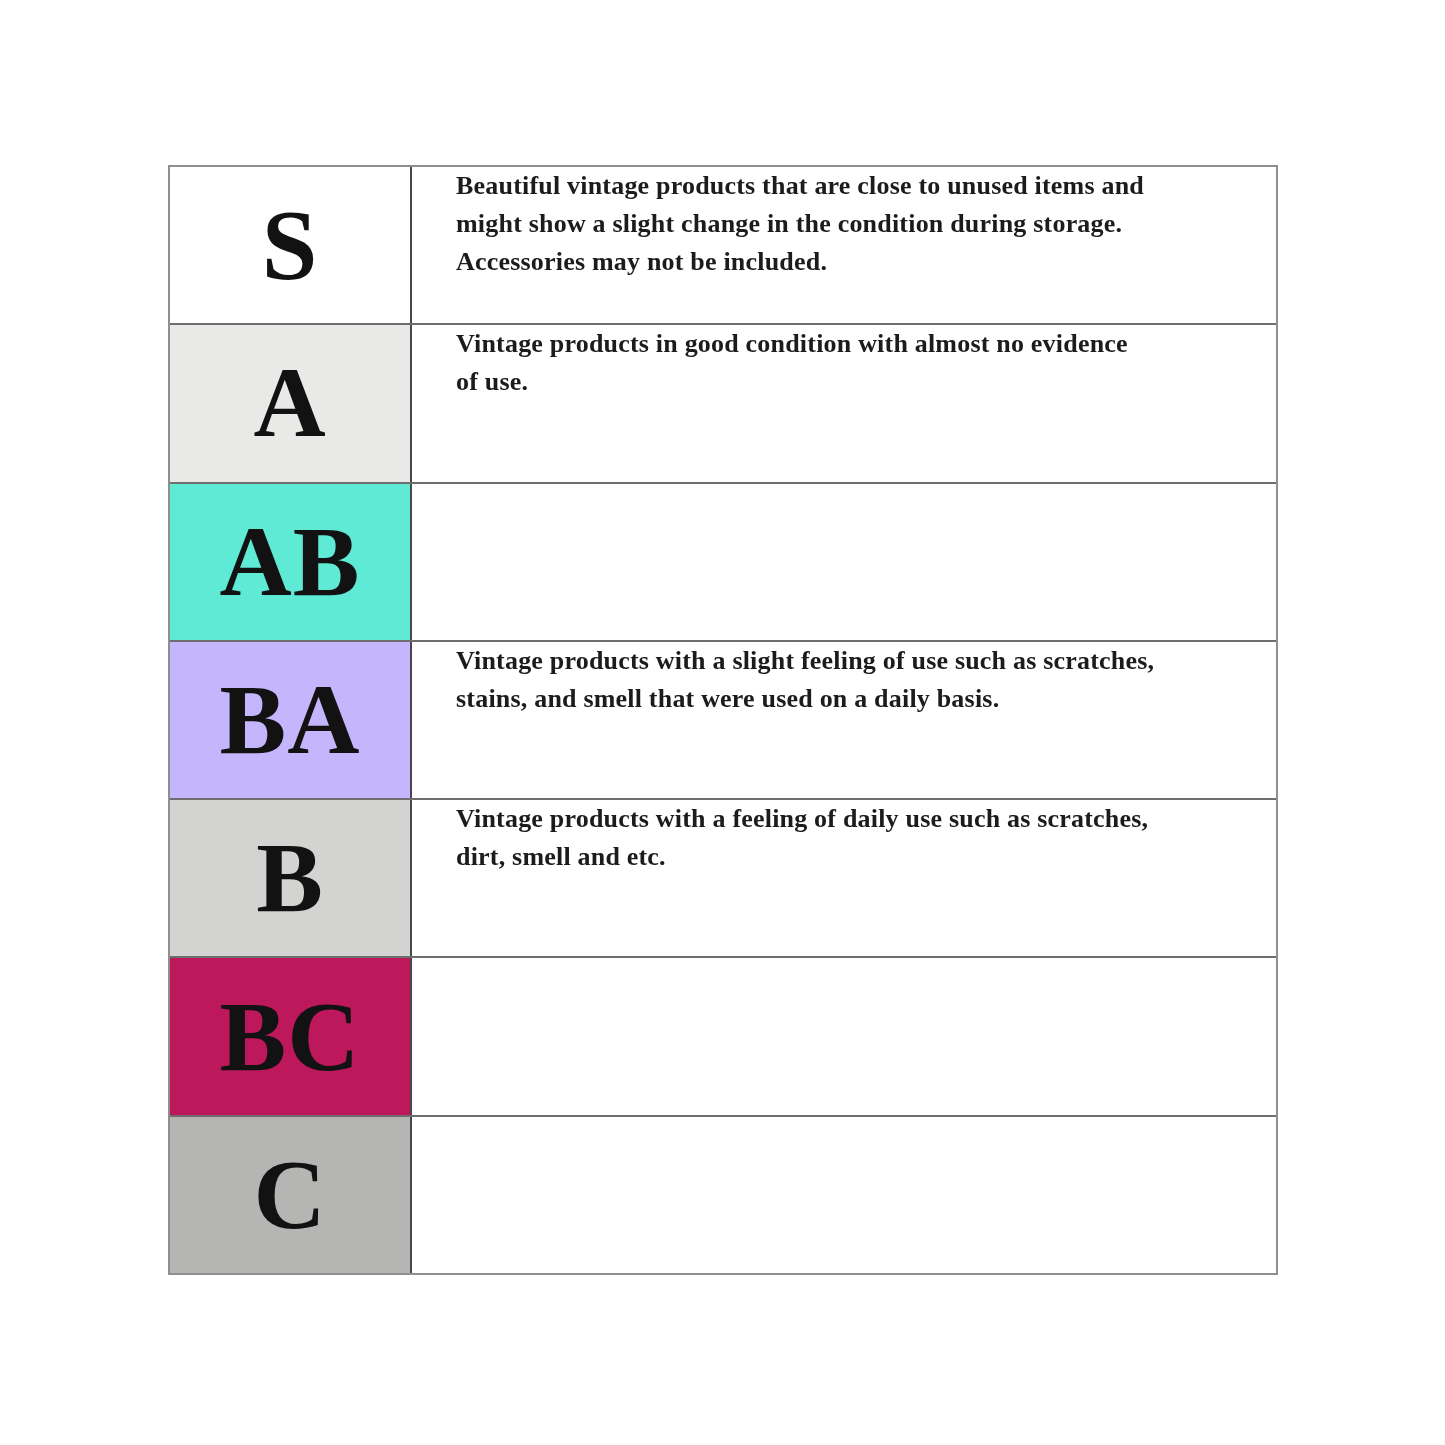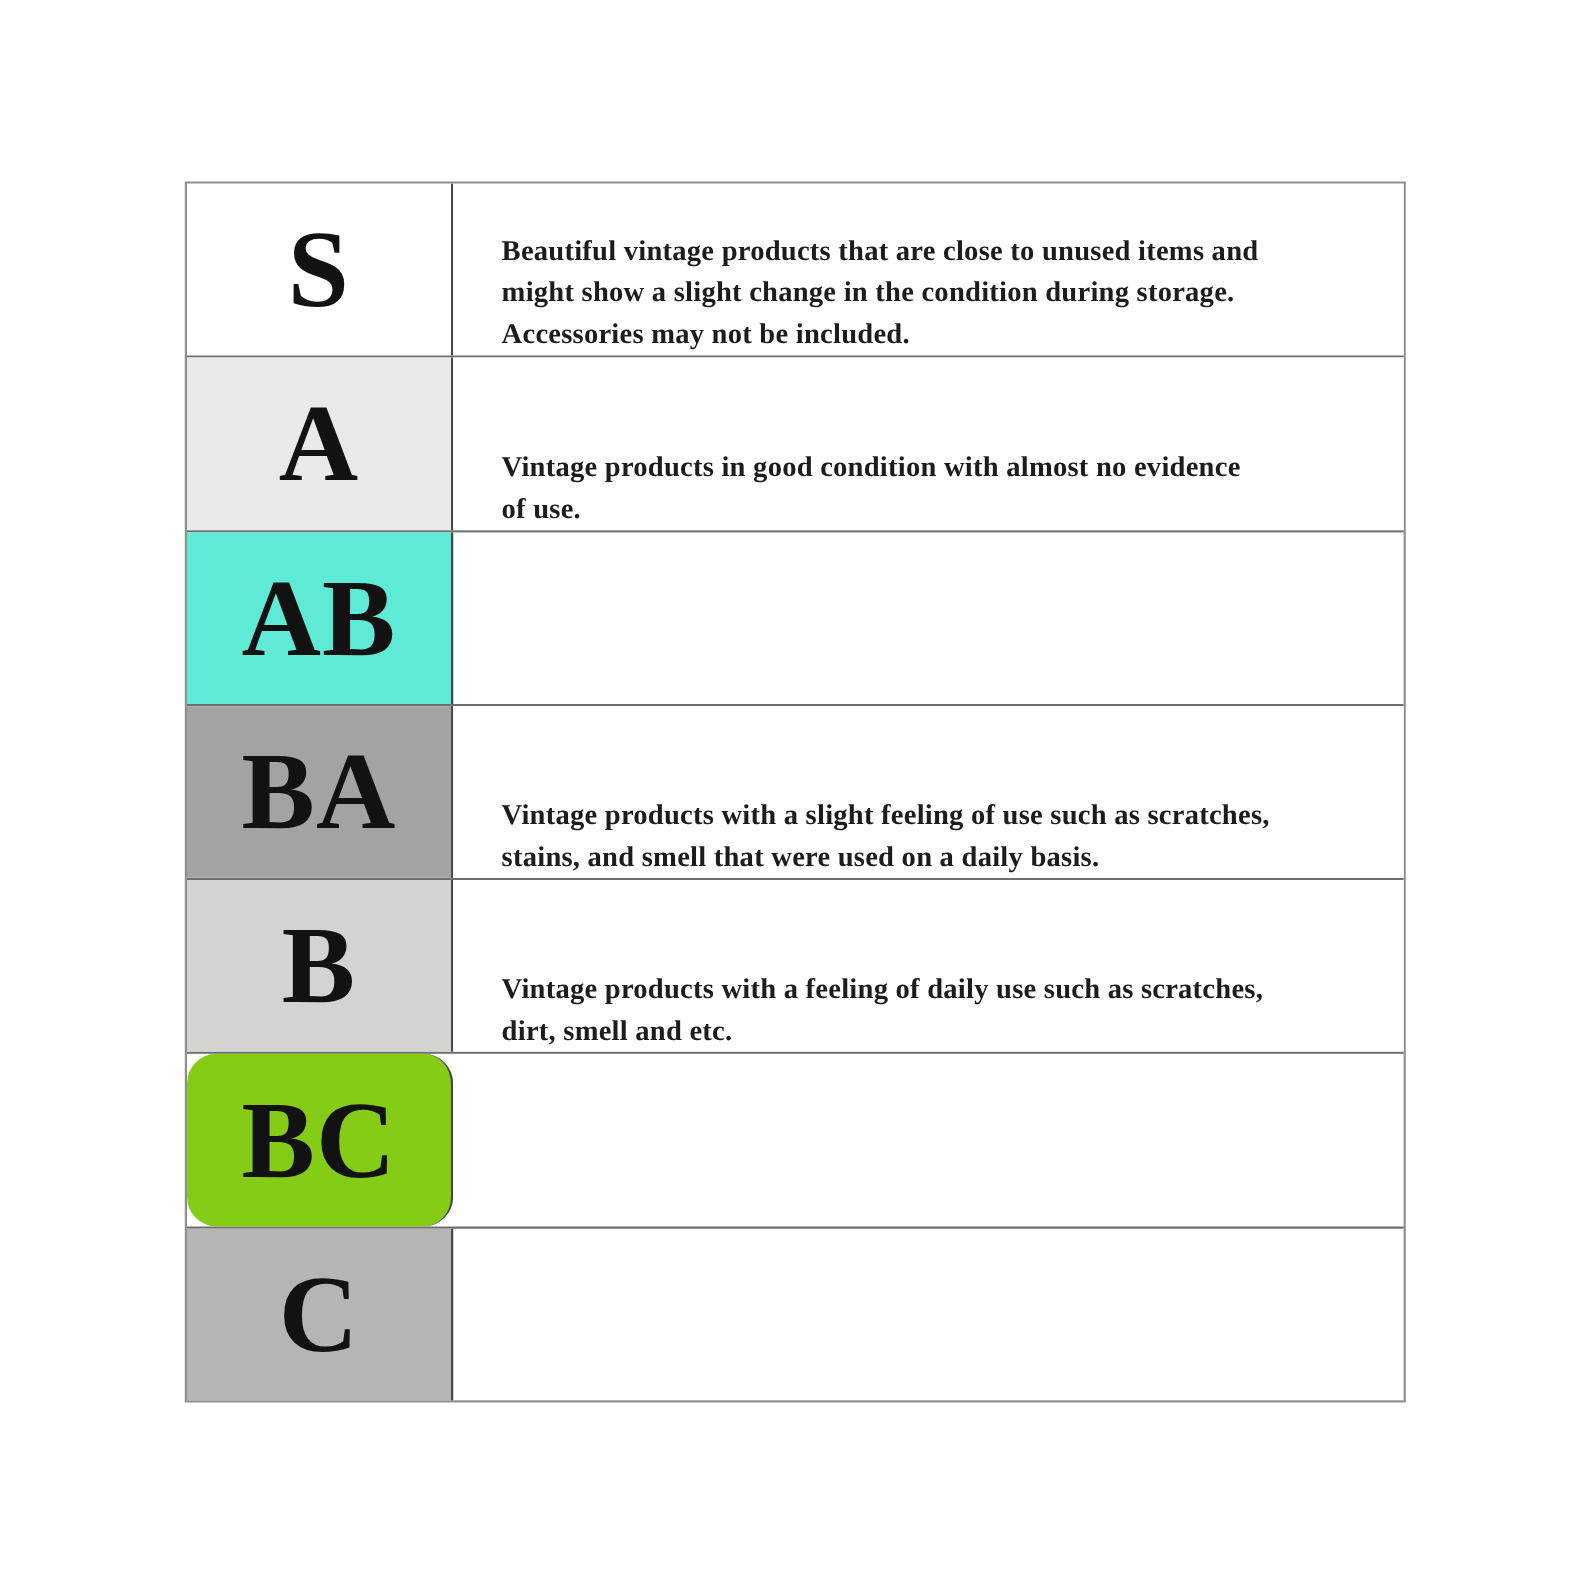--- a/index.html
+++ b/index.html
@@ -53,21 +53,21 @@
     font-size: 100px;
     font-weight: 700;
     color: #121212;
     line-height: 1;
     letter-spacing: 1px;
   }
   .desc-cell {
     flex: 1 1 auto;
     box-sizing: border-box;
     display: flex;
-    align-items: flex-end;
+    align-items: flex-start;
     padding-left: 44px;
     padding-right: 28px;
     background: #ffffff;
   }
   .desc-text {
     margin: 0;
     font-family: "Liberation Serif", serif;
     font-size: 26px;
     font-weight: 600;
     color: #1c1c1c;
@@ -102,41 +102,41 @@
     </div>
   </div>
 
   <div class="row">
     <div class="grade-cell" style="background: #5eead4;">
       <span class="grade-letter">AB</span>
     </div>
   </div>
 
   <div class="row">
-    <div class="grade-cell" style="background: #a3a3a3;">
+    <div class="grade-cell" style="background: #c4b5fd;">
       <span class="grade-letter">BA</span>
     </div>
     <div class="desc-cell">
       <p class="desc-text">Vintage products with a slight feeling of use such as scratches,
 stains, and smell that were used on a daily basis.</p>
     </div>
   </div>
 
   <div class="row">
     <div class="grade-cell" style="background: rgb(211, 211, 209);">
       <span class="grade-letter">B</span>
     </div>
     <div class="desc-cell">
       <p class="desc-text">Vintage products with a feeling of daily use such as scratches,
 dirt, smell and etc.</p>
     </div>
   </div>
 
   <div class="row">
-    <div class="grade-cell" style="background: #84cc16; border-radius: 27px;">
+    <div class="grade-cell" style="background: #be185d;">
       <span class="grade-letter">BC</span>
     </div>
   </div>
 
   <div class="row">
     <div class="grade-cell" style="background: rgb(181, 181, 179);">
       <span class="grade-letter">C</span>
     </div>
   </div>
 </div>

